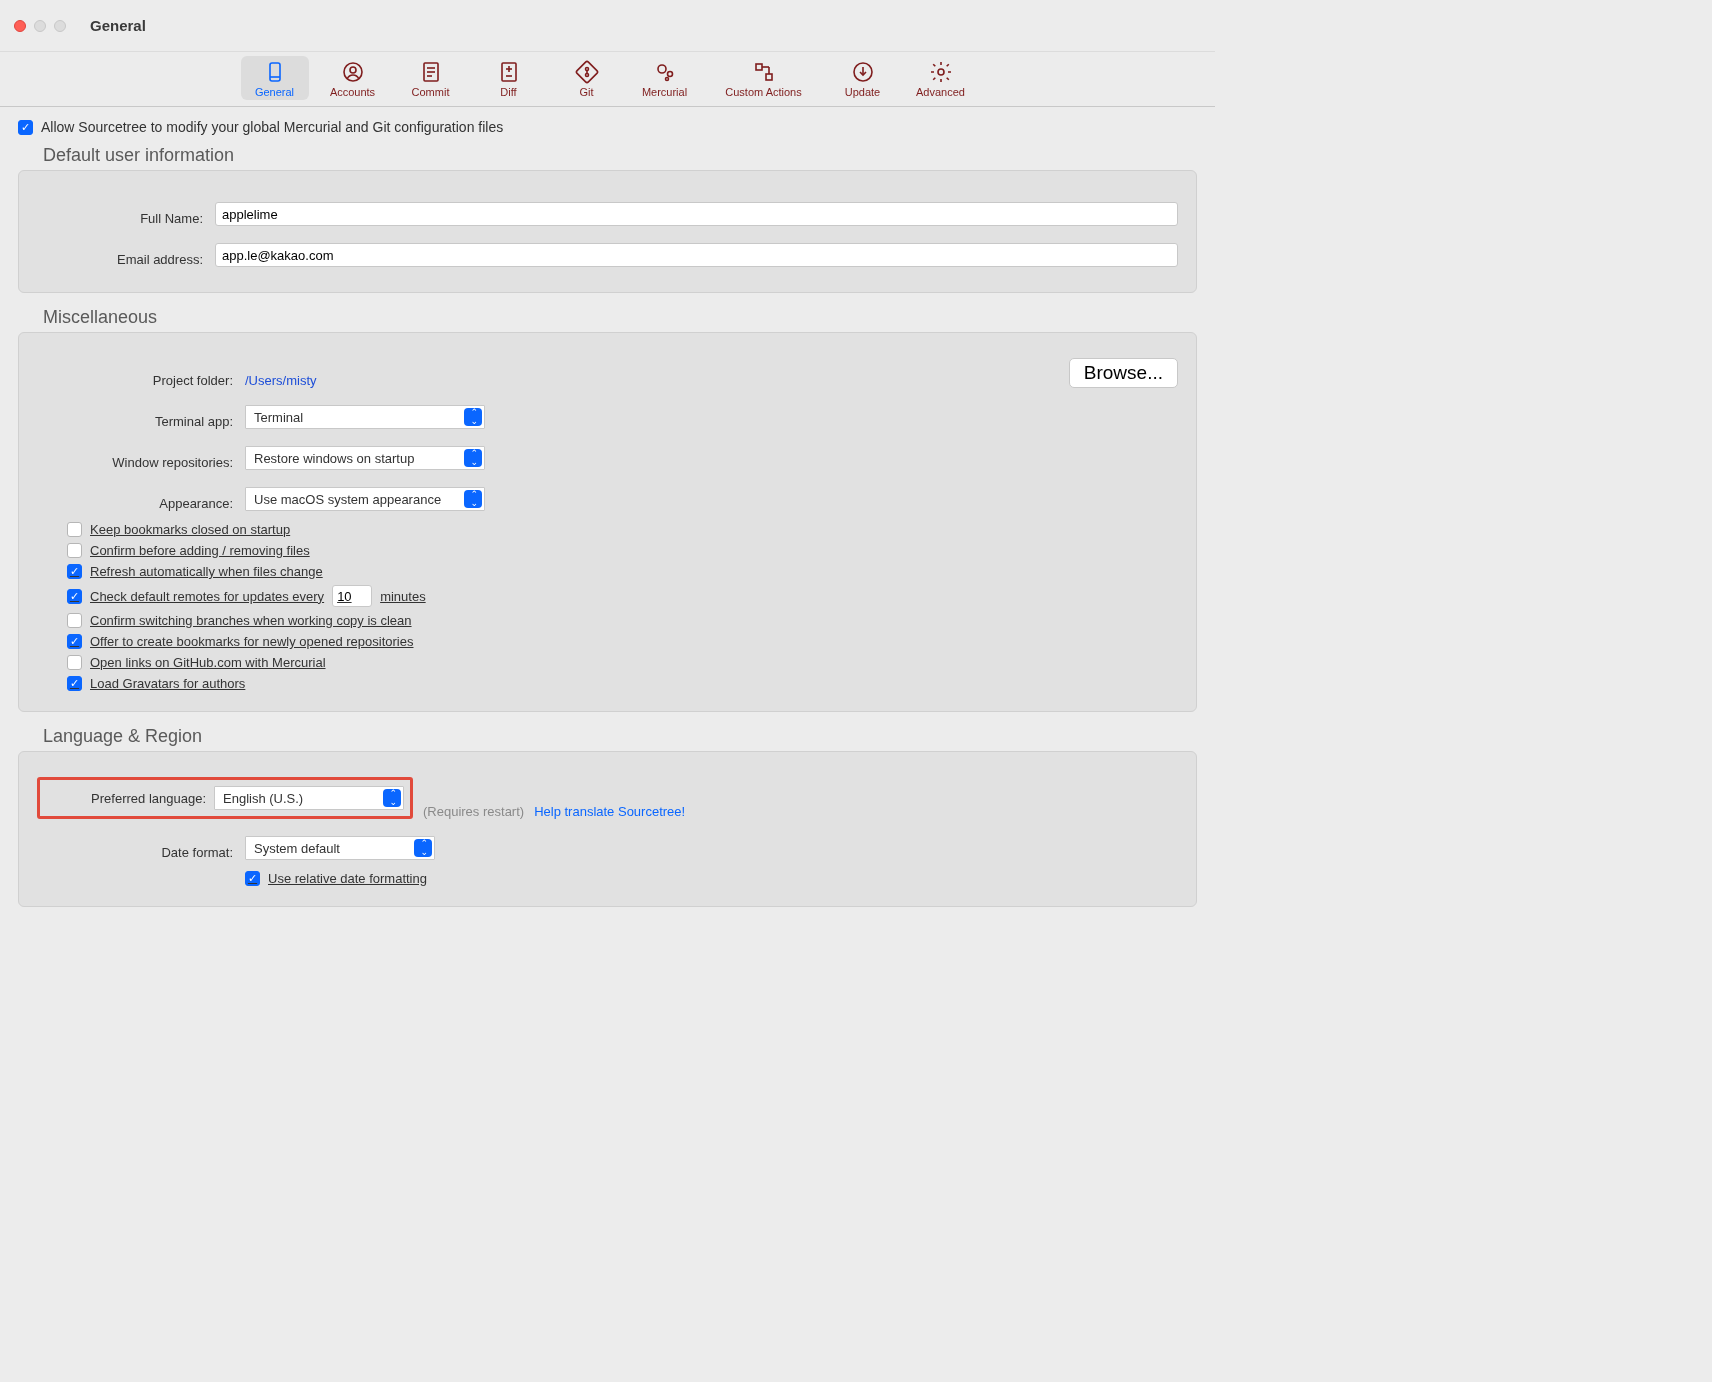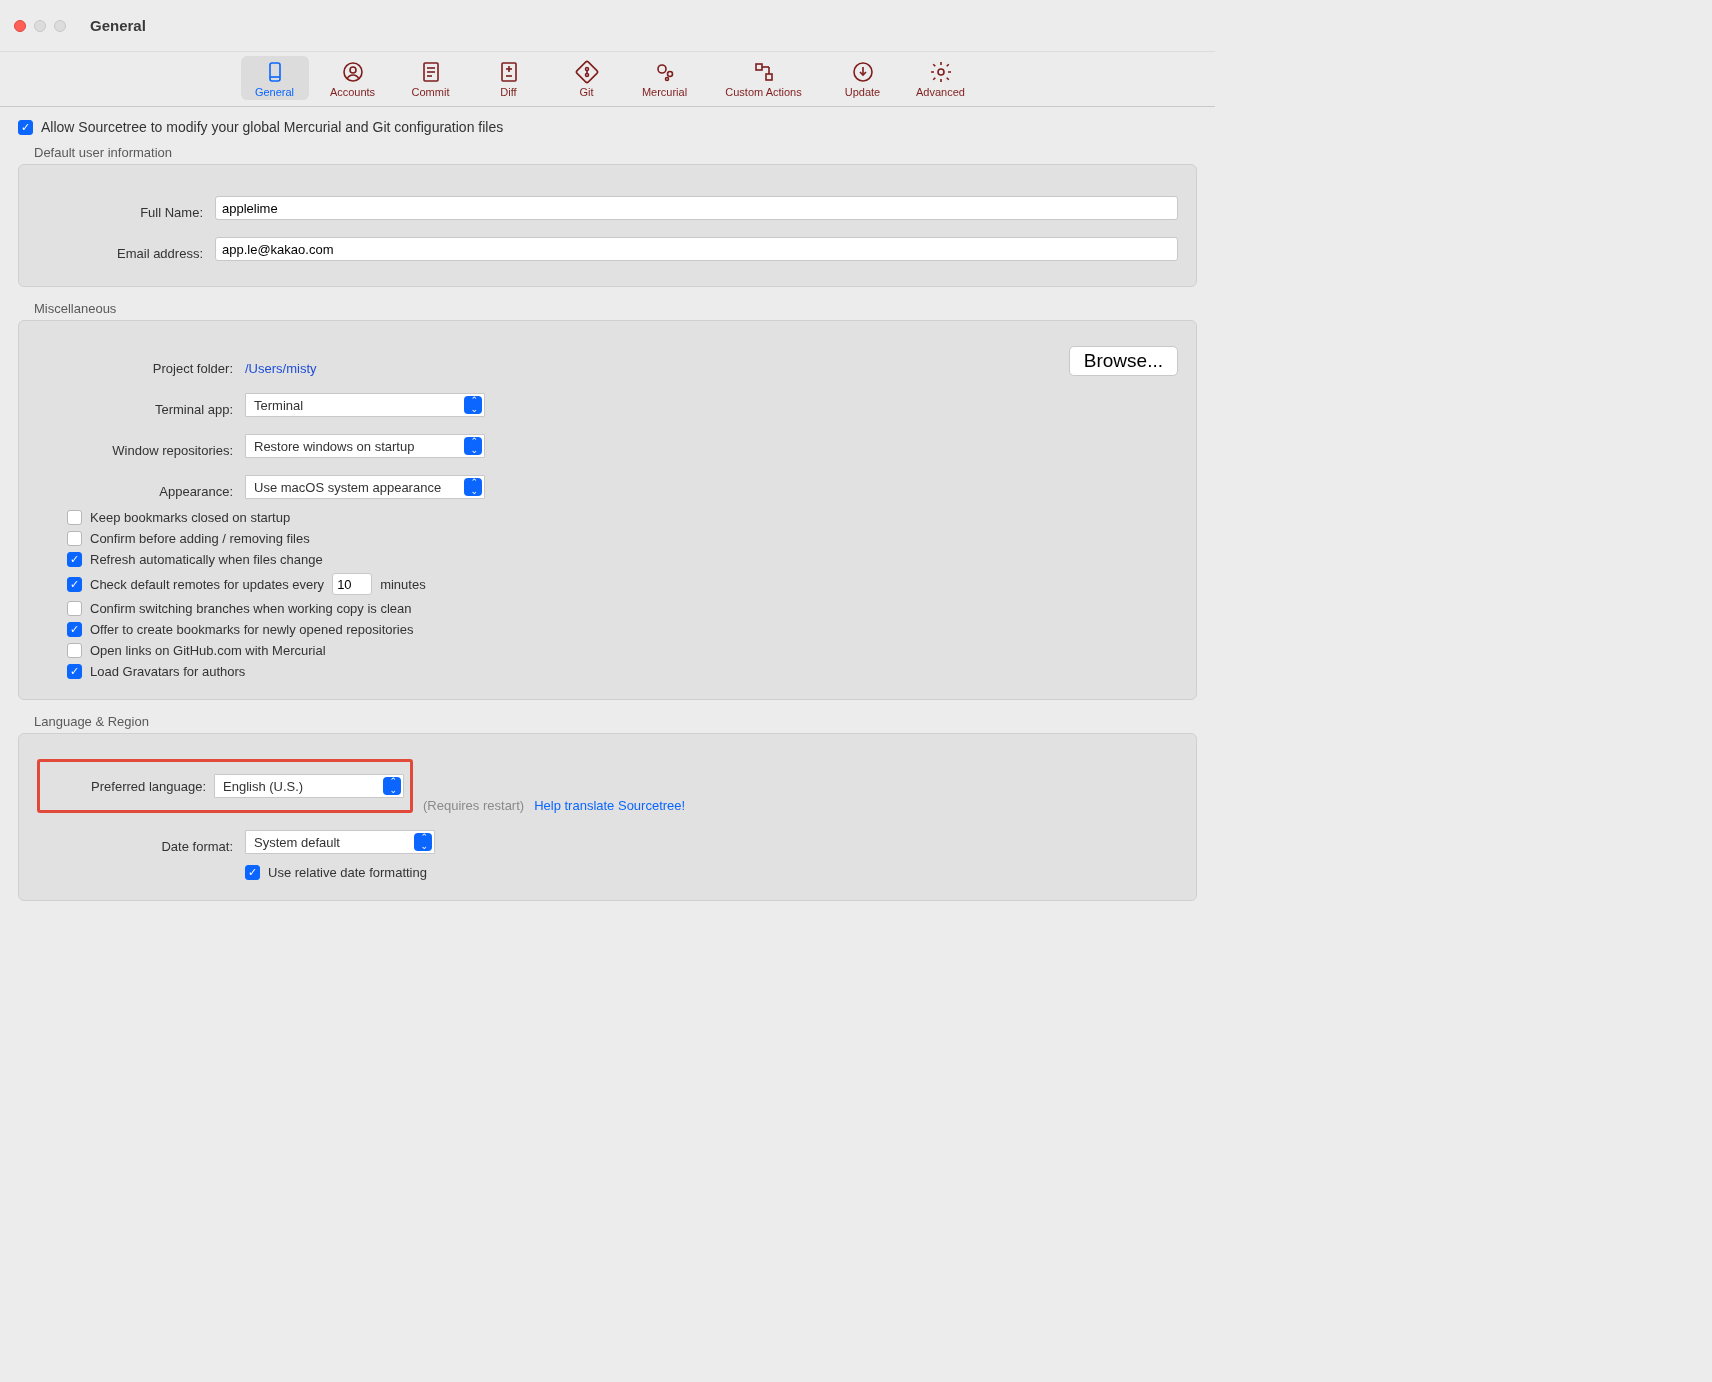--- a/index.html
+++ b/index.html
@@ -52,21 +52,21 @@
   .tab.wide { width: 110px; }
   .content { padding: 12px 18px 20px 18px; }
   .toprow { display:flex; align-items:center; gap:8px; margin-bottom:10px; }
   .checkbox {
     width: 15px; height: 15px; border-radius: 3px;
     border: 1px solid #b6b6b6; background: #fff; display:inline-flex;
     align-items:center; justify-content:center; flex: none;
   }
   .checkbox.checked { background: #0a66ff; border-color:#0a66ff; color:#fff; }
   .checkbox.checked::after { content:"✓"; font-size:11px; line-height:1; }
-  .group-label { font-size: 13px; color:#5a5a5a; margin: 6px 0 0 16px; }
+  .group-label { font-size: 18px; color:#5a5a5a; margin: 6px 0 0 25px; }
   .group {
     background: #e1e1e1;
     border: 1px solid #d0d0d0;
     border-radius: 6px;
     margin: 4px 0 14px 0;
     padding: 14px 18px;
   }
   .row { display:flex; align-items:flex-end; gap:8px; margin: 11px 0; min-height:30px; }
   .row label.fl {
     width: 170px; text-align: right; font-size: 13px; color:#333;
@@ -87,27 +87,27 @@
   }
   .select .caret {
     position:absolute; right:6px; top:50%; transform:translateY(-50%);
     color:#fff; font-size:9px; z-index:1; line-height:1;
   }
   .ghost { color:#1d4ed8; }
   .btn {
     background:#fff; border:1px solid #c8c8c8; border-radius:5px;
     padding: 3px 14px; font-size:19px;
   }
-  .cbrow { display:flex; align-items:center; gap:8px; margin: 6px 0 6px 46px; }
+  .cbrow { display:flex; align-items:center; gap:8px; margin: 6px 0 6px 46px; text-decoration: underline; }
   .num-input {
     width: 40px; height:22px; background:#fff; border:1px solid #c8c8c8;
     border-radius:3px; text-align:left; padding:0 4px; font-size:13px;
   }
   .highlight-box {
-    border: 3px solid #e14a3b; border-radius: 3px; padding: 12px 6px;
+    border: 3px solid #e14a3b; border-radius: 3px; padding: 6px 6px;
     display:inline-flex; align-items:center; gap:8px;
   }
   .link { color:#0a66ff; }
   .muted { color:#8a8a8a; }
   .section3 .select { min-width: 190px; }
 </style>
 </head>
 <body>
 
 <div class="titlebar">

